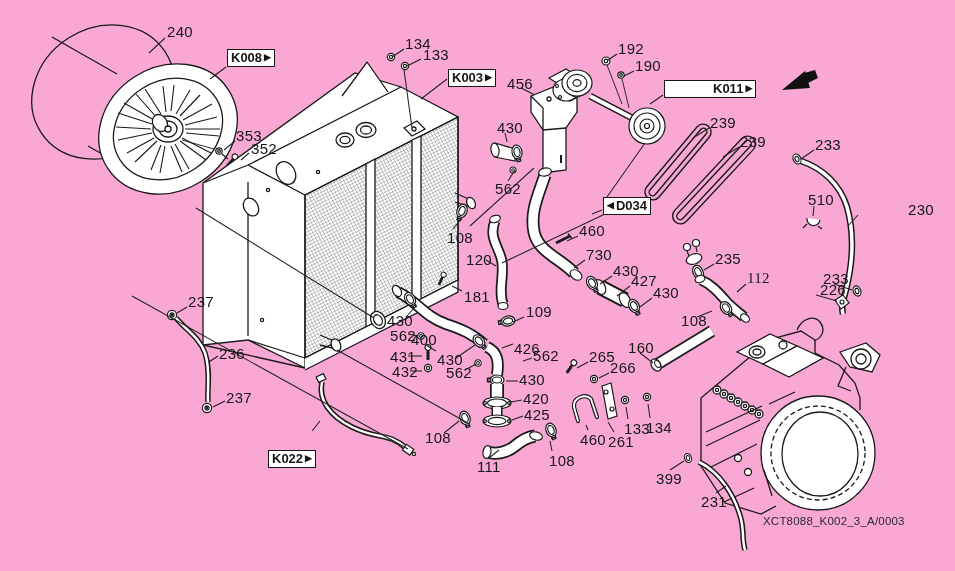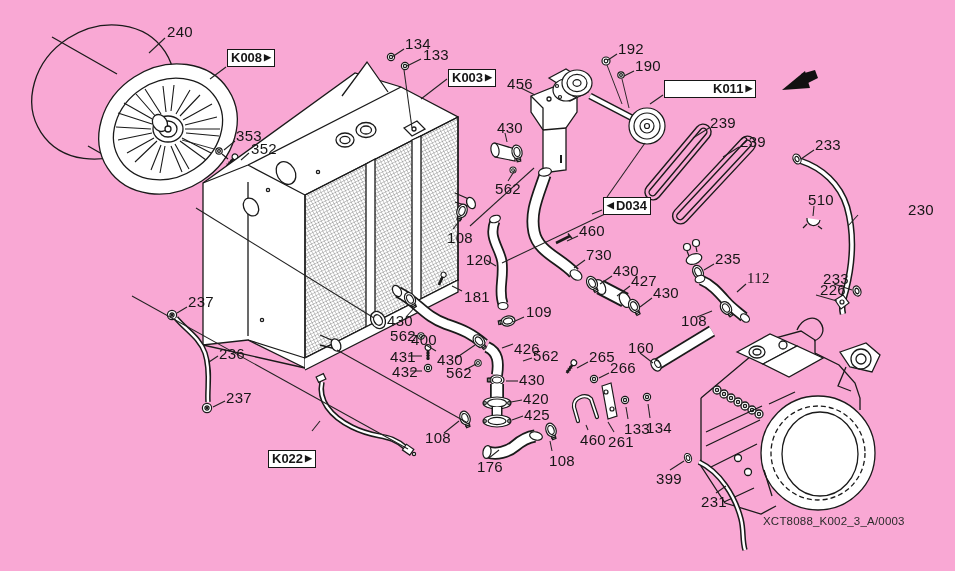--- a/index.html
+++ b/index.html
@@ -466,21 +466,21 @@
       <div class="part-label" style="left: 390px; top: 349px;">431</div>
       <div class="part-label" style="left: 392px; top: 364px;">432</div>
       <div class="part-label" style="left: 437px; top: 352px;">430</div>
       <div class="part-label" style="left: 446px; top: 365px;">562</div>
       <div class="part-label" style="left: 514px; top: 334px; margin-top: 7px;">426</div>
       <div class="part-label" style="left: 533px; top: 348px;">562</div>
       <div class="part-label" style="left: 519px; top: 372px;">430</div>
       <div class="part-label" style="left: 523px; top: 391px;">420</div>
       <div class="part-label" style="left: 524px; top: 407px;">425</div>
       <div class="part-label" style="left: 425px; top: 430px;">108</div>
-      <div class="part-label" style="left: 477px; top: 459px;">176</div>
+      <div class="part-label" style="left: 477px; top: 459px;">111</div>
       <div class="part-label" style="left: 549px; top: 453px;">108</div>
       <div class="part-label" style="left: 580px; top: 432px;">460</div>
       <div class="part-label" style="left: 608px; top: 434px;">261</div>
       <div class="part-label" style="left: 624px; top: 421px;">133</div>
       <div class="part-label" style="left: 646px; top: 420px;">134</div>
       <div class="part-label" style="left: 589px; top: 349px;">265</div>
       <div class="part-label" style="left: 610px; top: 360px;">266</div>
       <div class="part-label" style="left: 628px; top: 340px;">160</div>
       <div class="part-label" style="left: 715px; top: 251px;">235</div>
       <div class="part-label" style="left: 747px; top: 271px; font-family: Liberation Serif, serif;">112</div>

